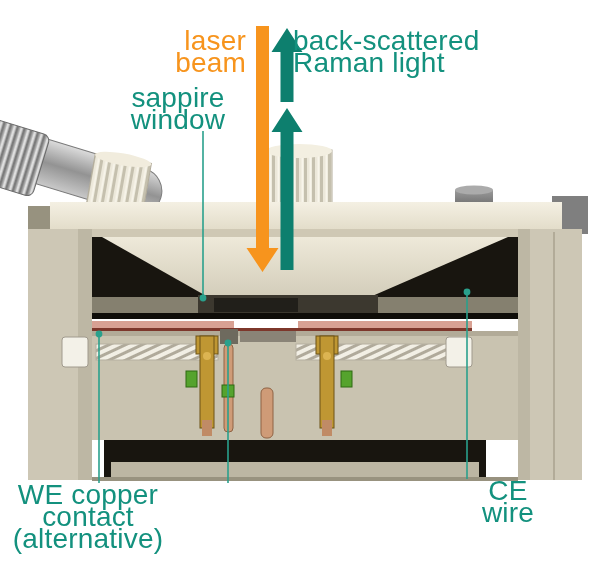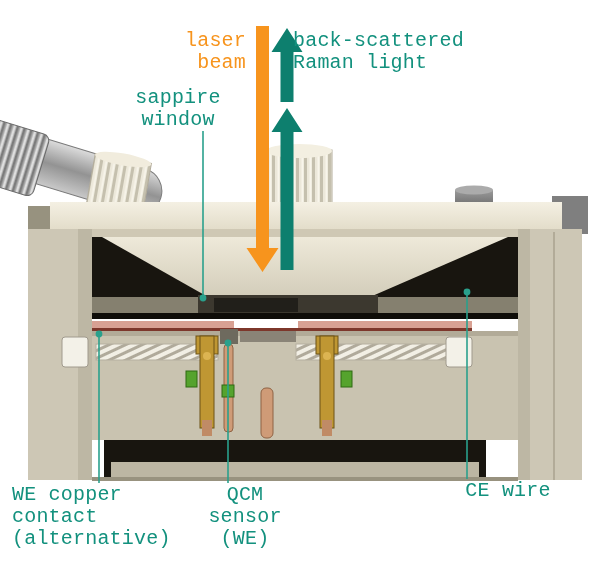--- a/index.html
+++ b/index.html
@@ -12,22 +12,22 @@
     --cavity-dark:#18150f;
     --copper-pink:#d8a193;
     --brass-gold:#bf9733;
     --green-accent:#55a32d;
     --metal-gray:#9e9e9e;
   }
   html,body{margin:0;padding:0;background:#fff;}
   .canvas{position:relative;width:609px;height:573px;background:#ffffff;overflow:hidden;
     font-family:"Liberation Sans", sans-serif;}
   .canvas svg{position:absolute;left:0;top:0;}
-  .lbl{position:absolute;white-space:pre-line;font-size:20px;line-height:22px;
-    color:var(--label-teal);letter-spacing:0.2px;font-family:Liberation Mono, monospace;}
+  .lbl{position:absolute;white-space:pre-line;font-size:28px;line-height:22px;
+    color:var(--label-teal);letter-spacing:0.2px;}
   .lbl.orange{color:var(--laser-orange);}
   .arrow-orange{fill:var(--laser-orange);}
   .arrow-teal{fill:var(--raman-teal);}
   .leader{stroke:var(--leader-teal);stroke-width:1.6px;}
   .leader-dot{fill:var(--leader-teal);}
   .f-beige{fill:var(--body-beige);}
   .f-dark{fill:var(--cavity-dark);}
   .f-copper{fill:var(--copper-pink);}
   .f-brass{fill:var(--brass-gold);}
   .f-green{fill:var(--green-accent);}
@@ -189,20 +189,17 @@
       <circle class="leader-dot" cx="467" cy="292" r="3.4"></circle>
     </g>
   </svg>
 
   <div class="lbl orange" style="left:138px;top:30px;width:108px;text-align:right;">laser
 beam</div>
   <div class="lbl" style="left:293px;top:30px;text-align:left;">back-scattered
 Raman light</div>
   <div class="lbl" style="left:124px;top:87px;width:108px;text-align:center;">sappire
 window</div>
-  <div class="lbl" style="left:12px;top:484px;width:152px;">WE copper
+  <div class="lbl" style="left:12px;top:484px;width:152px;text-align:center;">WE copper
 contact
 (alternative)</div>
-  <div class="lbl" style="left:198px;top:484px;width:94px;text-align:center;">QCM
-sensor
-(WE)</div>
   <div class="lbl" style="left:464px;top:480px;width:88px;text-align:center;">CE wire</div>
 </div>
 
 </body></html>

